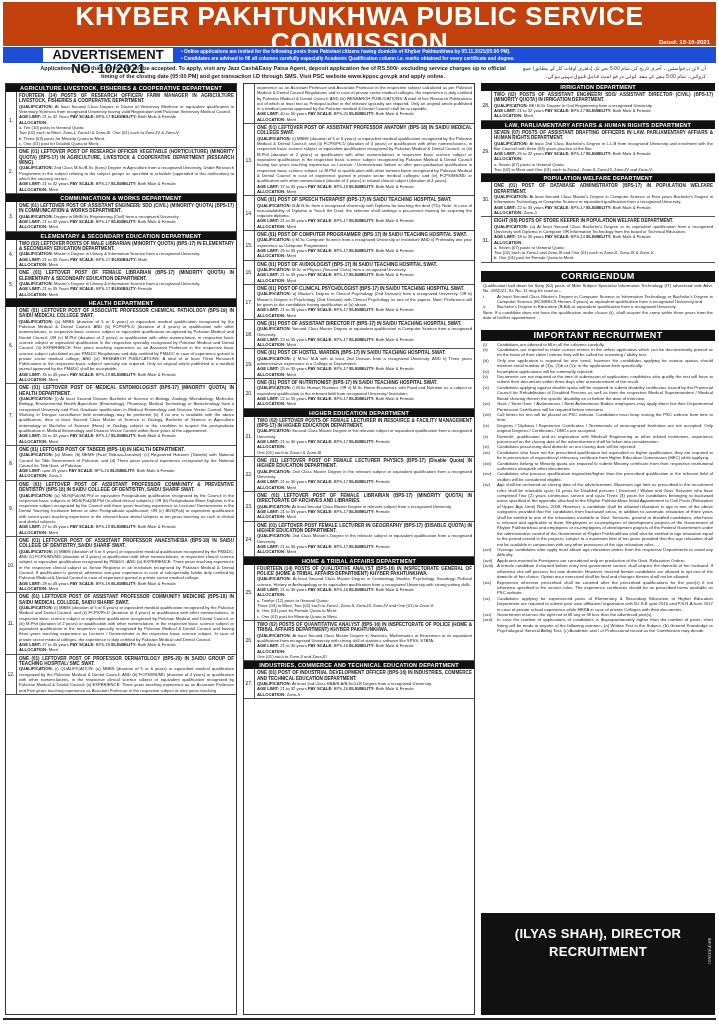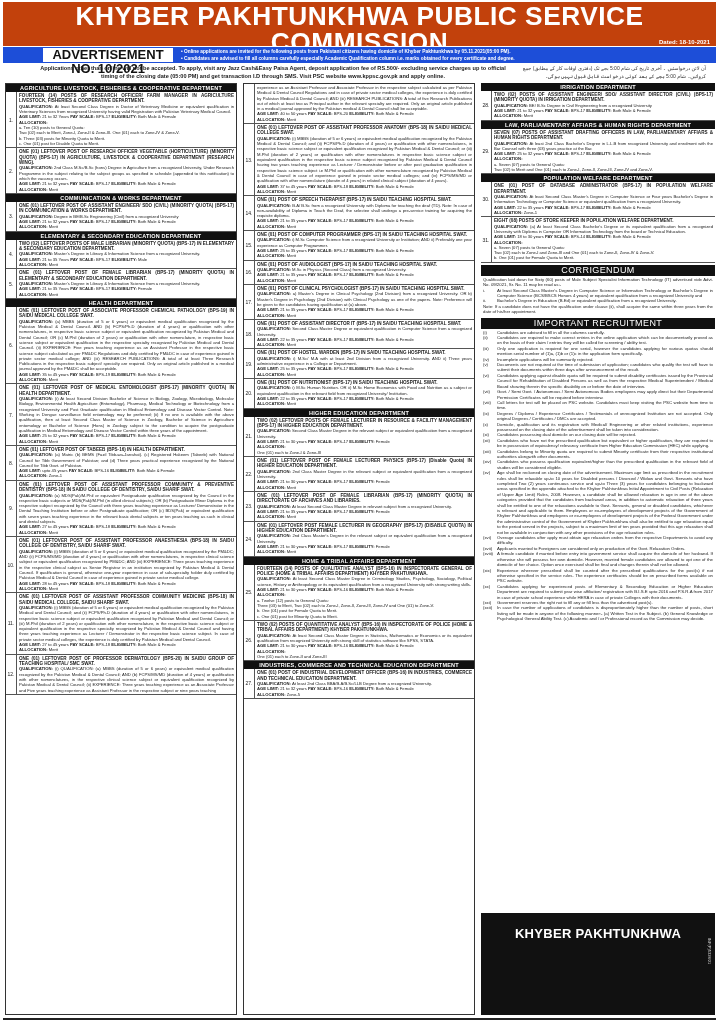--- a/index.html
+++ b/index.html
@@ -19,21 +19,21 @@
   .c1{left:5px;width:232px;height:932px}
   .c2{left:243px;width:232px;height:932px}
   .c3{left:481px;width:234px;height:826px;border:none}
   .dept{background:#111;color:#fff;text-align:center;font-size:5.5px;font-weight:bold;line-height:8px;letter-spacing:.2px}
   .post{display:flex;border-bottom:1px solid #555}
   .post .num{width:11px;flex:none;border-right:1px solid #555;font-size:5px;display:flex;align-items:center;justify-content:center}
   .post .body{flex:1;padding:1px 2px;font-size:4.2px;line-height:5.3px;text-align:justify}
   .t{font-weight:bold;font-size:4.6px;line-height:5.4px;display:block}
   .k{font-weight:bold}
   .p{display:block}
-  .sect{background:#111;color:#fff;text-align:center;font-weight:normal;font-size:9px;line-height:11px;letter-spacing:.4px;margin-top:2px}
+  .sect{background:#111;color:#fff;text-align:center;font-weight:bold;font-size:9px;line-height:11px;letter-spacing:.4px;margin-top:8px}
   .corr{font-size:4.3px;line-height:5.4px;padding:1px 2px;text-align:justify}
   .inst{font-size:4.3px;line-height:5.4px;padding:1px 2px}
   .inst .it{display:flex}
   .inst .it .r{width:14px;flex:none}
   .inst .it .x{flex:1;text-align:justify}
   .sign{position:absolute;left:481px;top:913px;width:234px;height:102px;background:#111;color:#fff;text-align:center;padding-top:12px}
   .sign div{font-weight:bold;font-size:13px;line-height:18px;letter-spacing:.3px}
   .sign .code{position:absolute;right:3px;top:25px;font-size:4px;writing-mode:vertical-rl;color:#ddd;font-weight:normal;letter-spacing:0}
   .botline{position:absolute;left:3px;top:1018px;width:713px;height:2px;background:#222}
 </style>
@@ -474,16 +474,16 @@
         <span class="x">Government reserves the right not to fill any or fill less than the advertised post(s).</span>
       </div>
       <div class="it">
         <span class="r">(xxii)</span>
         <span class="x">In case the number of applications of candidates is disproportionately higher than the number of posts, short listing will be made in anyone of the following manner:- (a) Written Test in the Subject. (b) General Knowledge or Psychological General Ability Test. (c) Academic and / or Professional record as the Commission may decide.</span>
       </div>
     </div>
   </div>
 
 <div class="sign">
-  <div>KHYBER PAKHTUNKHWA</div>
+  <div>(ILYAS SHAH), DIRECTOR RECRUITMENT</div>
   <span class="code">INF(P)5328/21</span>
 </div>
 <div class="botline"></div>
 
 </body></html>

